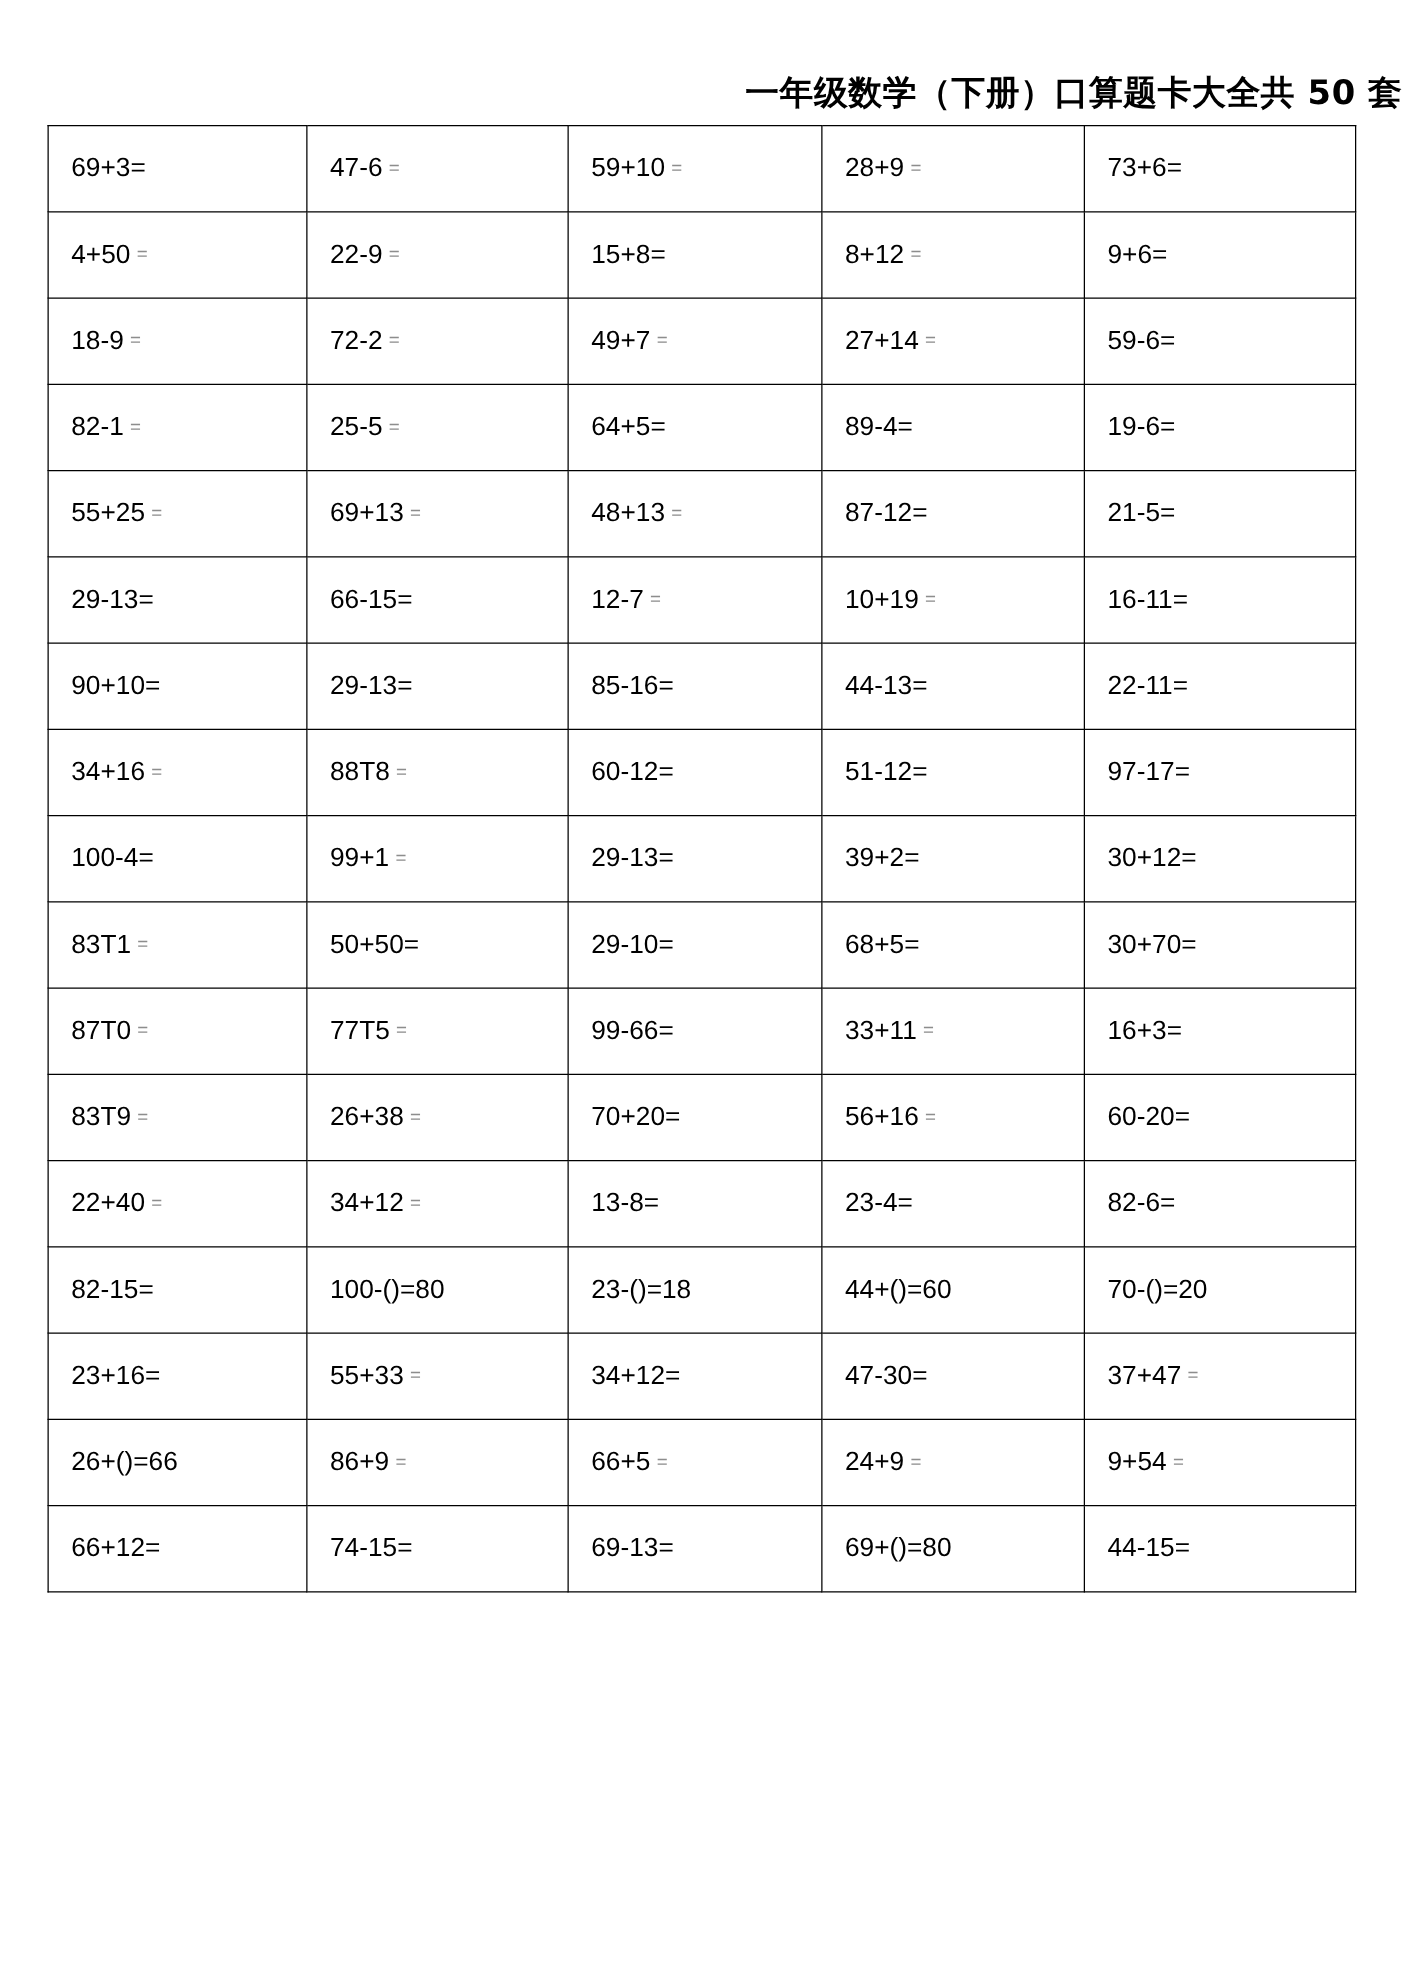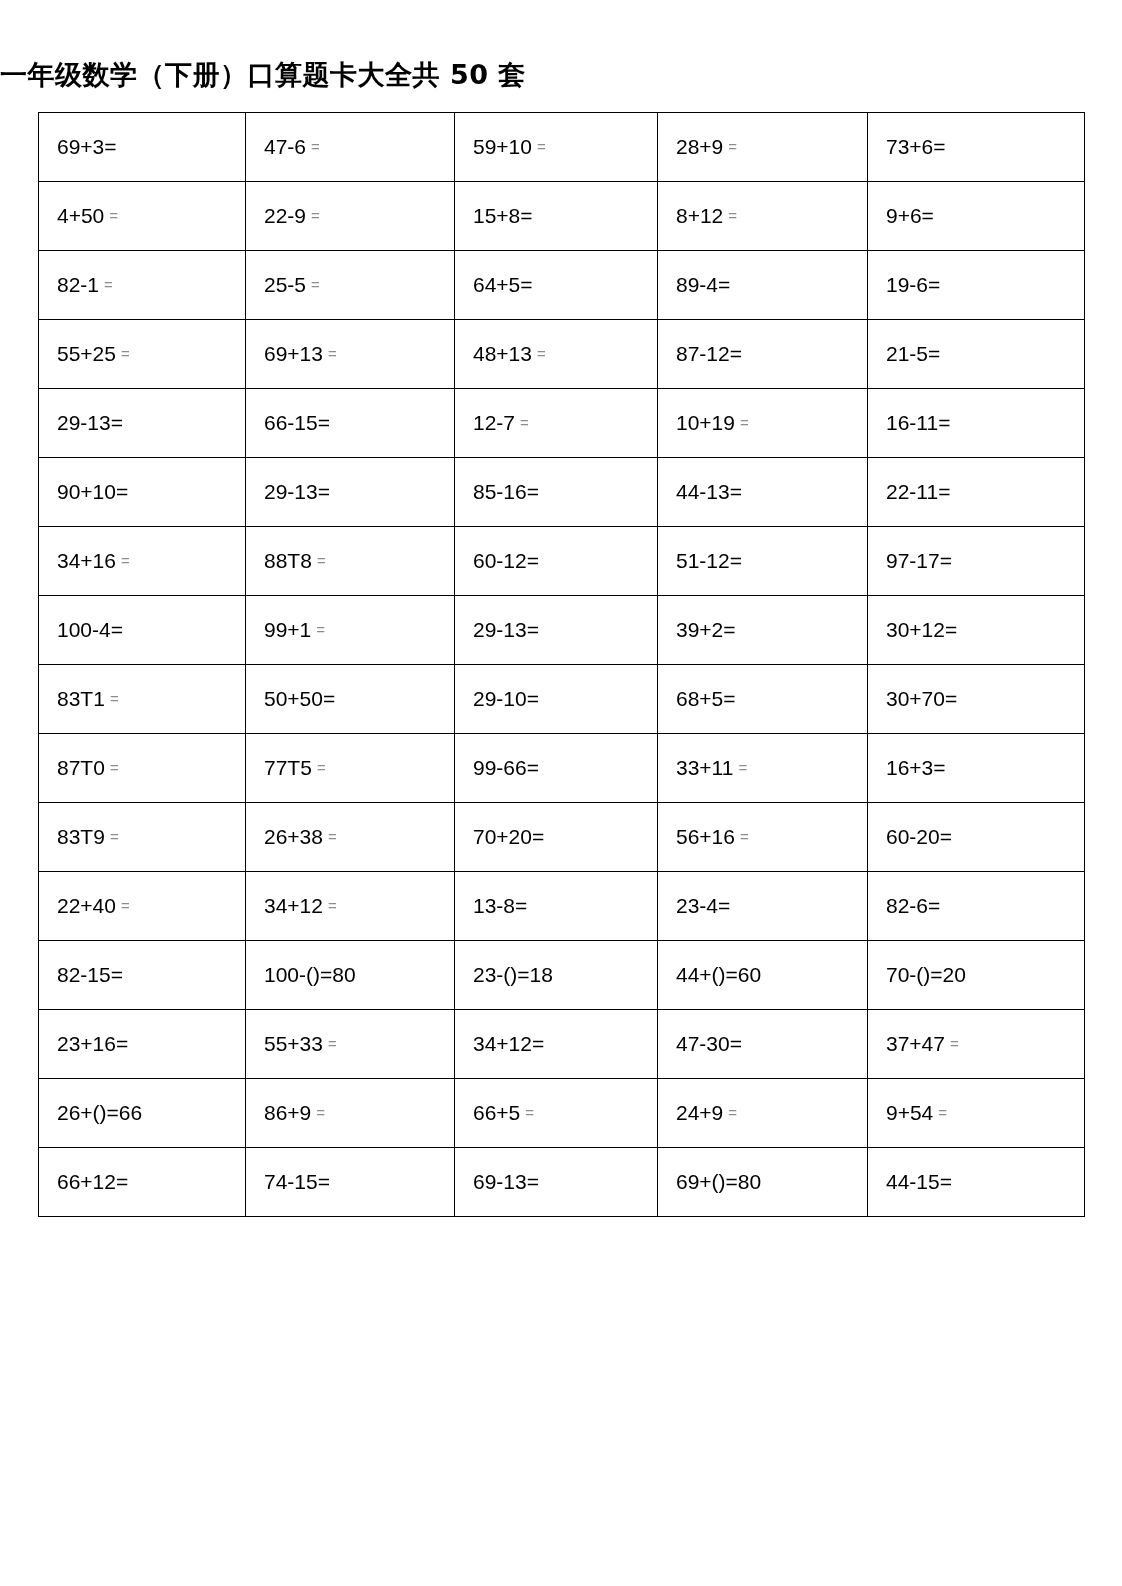--- a/index.html
+++ b/index.html
@@ -20,32 +20,32 @@
     width: 1122px;
     height: 1586px;
     box-sizing: border-box;
     overflow: hidden;
   }
   .page-title {
     position: absolute;
     left: 0;
     top: 58px;
     width: 1122px;
-    text-align: left;
+    text-align: right;
     font-size: 27px;
     font-weight: 700;
     letter-spacing: 0.5px;
     line-height: 34px;
     white-space: nowrap;
     font-family: "DejaVu Sans", "Liberation Sans", sans-serif;
   }
   .sheet {
     position: absolute;
     left: 38px;
-    top: 112px;
+    top: 100px;
     width: 1046px;
   }
   table.problem-grid {
     border-collapse: collapse;
     table-layout: fixed;
     width: 1046px;
     border: 1.6px solid #000;
   }
   table.problem-grid col.c0 { width: 207px; }
   table.problem-grid col.c1 { width: 209px; }
@@ -102,20 +102,27 @@
             <td><span class="expr">73+6=</span></td>
           </tr>
           <tr>
             <td class="faint-eq"><span class="expr">4+50</span><span class="eq-small">=</span></td>
             <td class="faint-eq"><span class="expr">22-9</span><span class="eq-small">=</span></td>
             <td><span class="expr">15+8=</span></td>
             <td class="faint-eq"><span class="expr">8+12</span><span class="eq-small">=</span></td>
             <td><span class="expr">9+6=</span></td>
           </tr>
           <tr>
+            <td class="faint-eq"><span class="expr">18-9</span><span class="eq-small">=</span></td>
+            <td class="faint-eq"><span class="expr">72-2</span><span class="eq-small">=</span></td>
+            <td class="faint-eq"><span class="expr">49+7</span><span class="eq-small">=</span></td>
+            <td class="faint-eq"><span class="expr">27+14</span><span class="eq-small">=</span></td>
+            <td><span class="expr">59-6=</span></td>
+          </tr>
+          <tr>
             <td class="faint-eq"><span class="expr">82-1</span><span class="eq-small">=</span></td>
             <td class="faint-eq"><span class="expr">25-5</span><span class="eq-small">=</span></td>
             <td><span class="expr">64+5=</span></td>
             <td><span class="expr">89-4=</span></td>
             <td><span class="expr">19-6=</span></td>
           </tr>
           <tr>
             <td class="faint-eq"><span class="expr">55+25</span><span class="eq-small">=</span></td>
             <td class="faint-eq"><span class="expr">69+13</span><span class="eq-small">=</span></td>
             <td class="faint-eq"><span class="expr">48+13</span><span class="eq-small">=</span></td>

